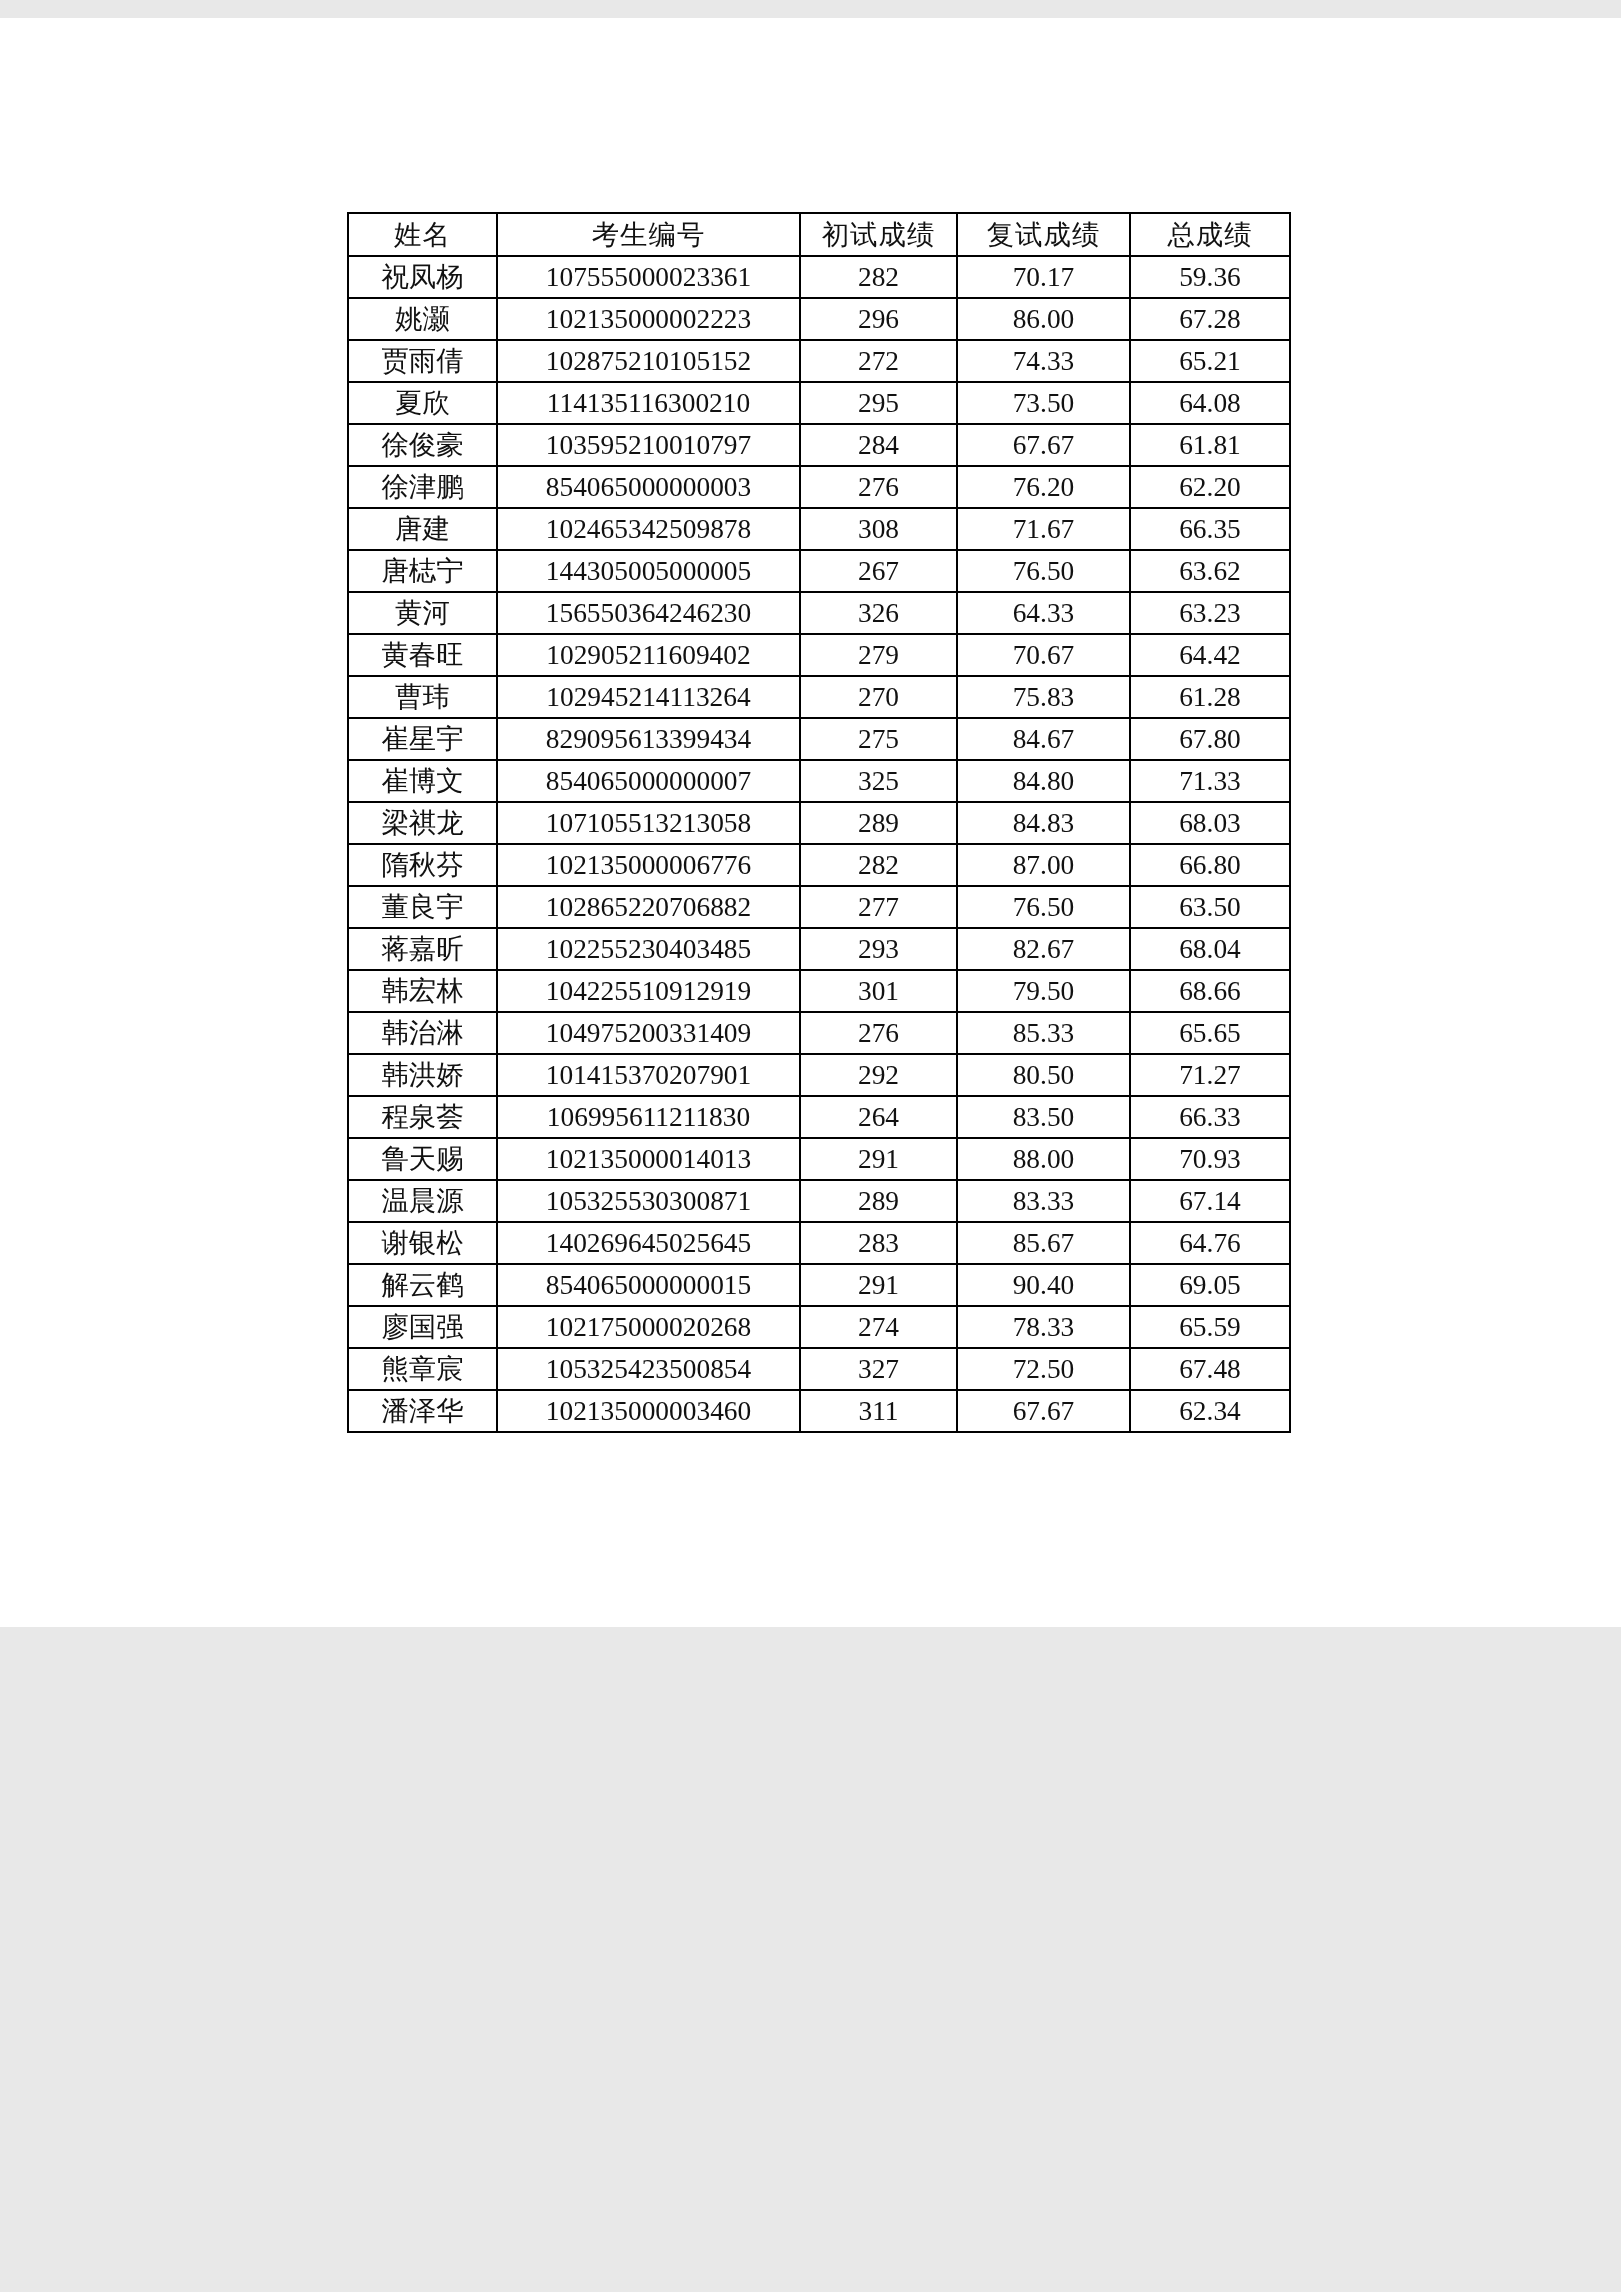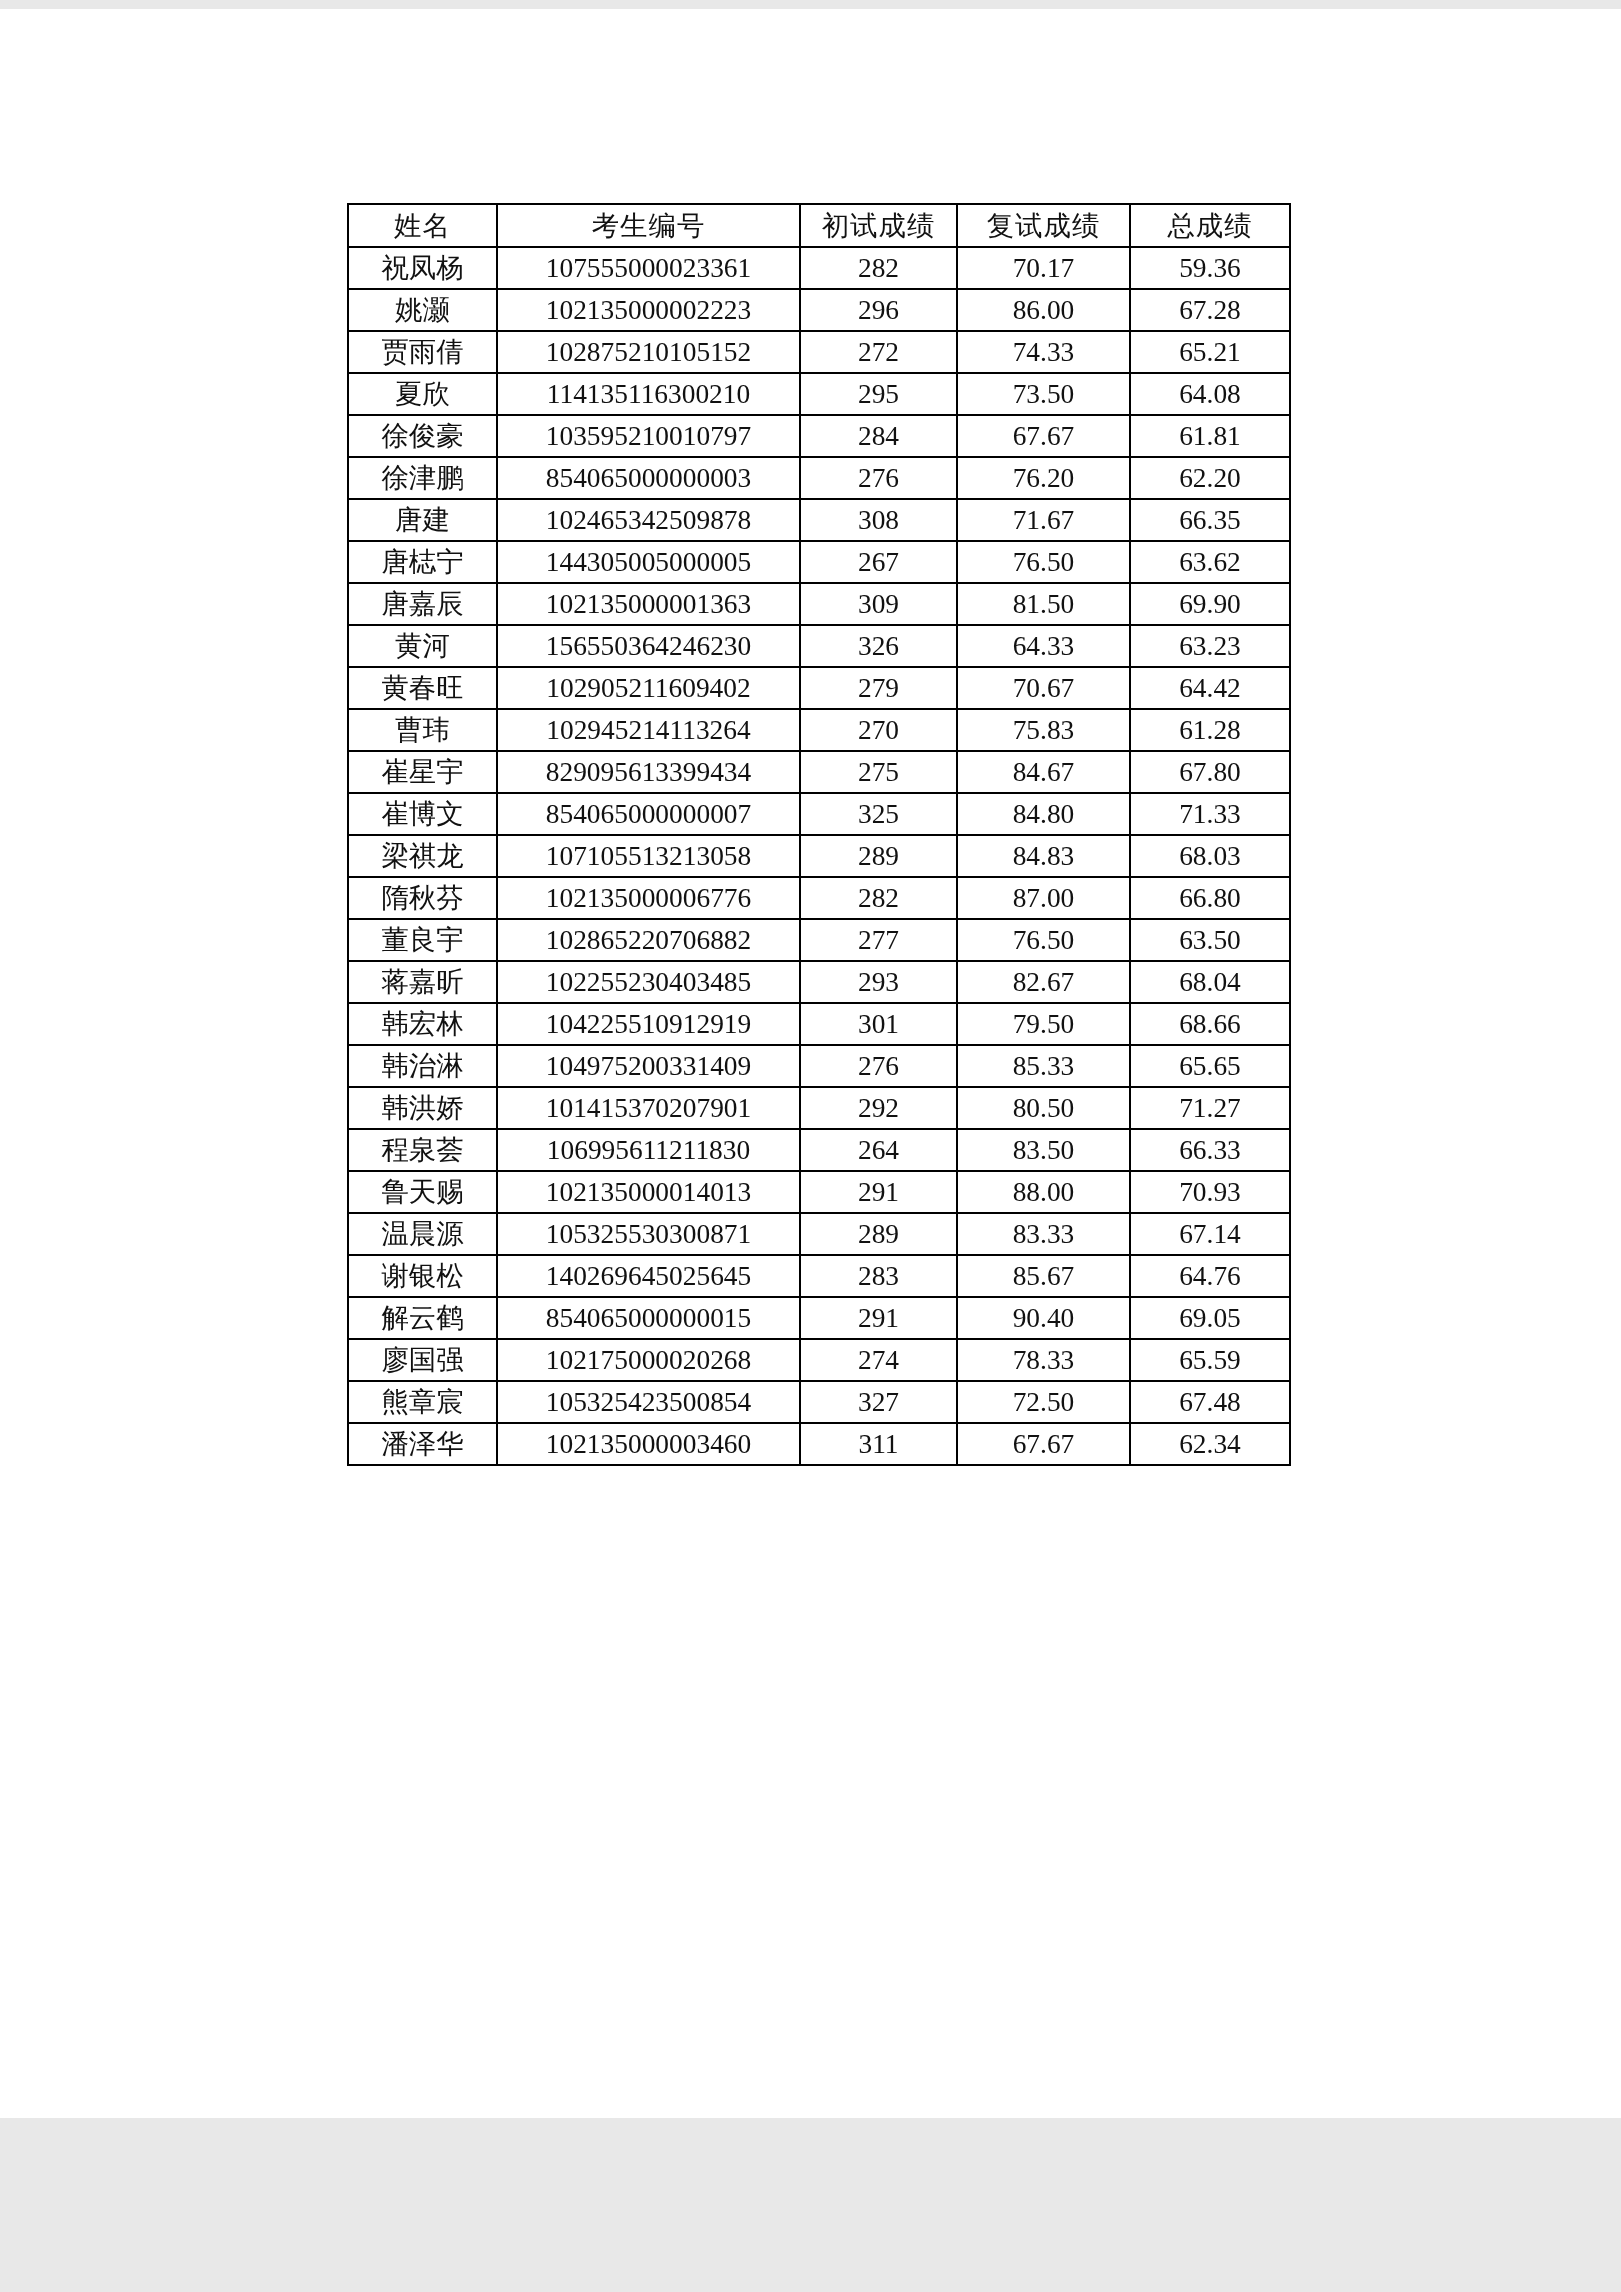--- a/index.html
+++ b/index.html
@@ -3,23 +3,23 @@
 <meta charset="utf-8">
 <style>
   html, body {
     margin: 0;
     padding: 0;
     background: #e8e8e8;
   }
   .page {
     position: relative;
     width: 1621px;
-    height: 2109px;
+    height: 1609px;
     background: #ffffff;
-    margin: 9px auto;
+    margin: 18px auto;
     font-family: "Liberation Serif", "DejaVu Serif", serif;
     color: #111111;
   }
   table.score-table {
     position: absolute;
     left: 347px;
     top: 194px;
     border-collapse: collapse;
     table-layout: fixed;
     border: 2.9px solid #000000;
@@ -116,27 +116,20 @@
           <td class="cell-total">66.35</td>
         </tr>
         <tr>
           <td class="cell-name">唐梽宁</td>
           <td class="cell-id">144305005000005</td>
           <td class="cell-score1">267</td>
           <td class="cell-score2">76.50</td>
           <td class="cell-total">63.62</td>
         </tr>
         <tr>
-          <td class="cell-name">唐嘉辰</td>
-          <td class="cell-id">102135000001363</td>
-          <td class="cell-score1">309</td>
-          <td class="cell-score2">81.50</td>
-          <td class="cell-total">69.90</td>
-        </tr>
-        <tr>
           <td class="cell-name">黄河</td>
           <td class="cell-id">156550364246230</td>
           <td class="cell-score1">326</td>
           <td class="cell-score2">64.33</td>
           <td class="cell-total">63.23</td>
         </tr>
         <tr>
           <td class="cell-name">黄春旺</td>
           <td class="cell-id">102905211609402</td>
           <td class="cell-score1">279</td>

